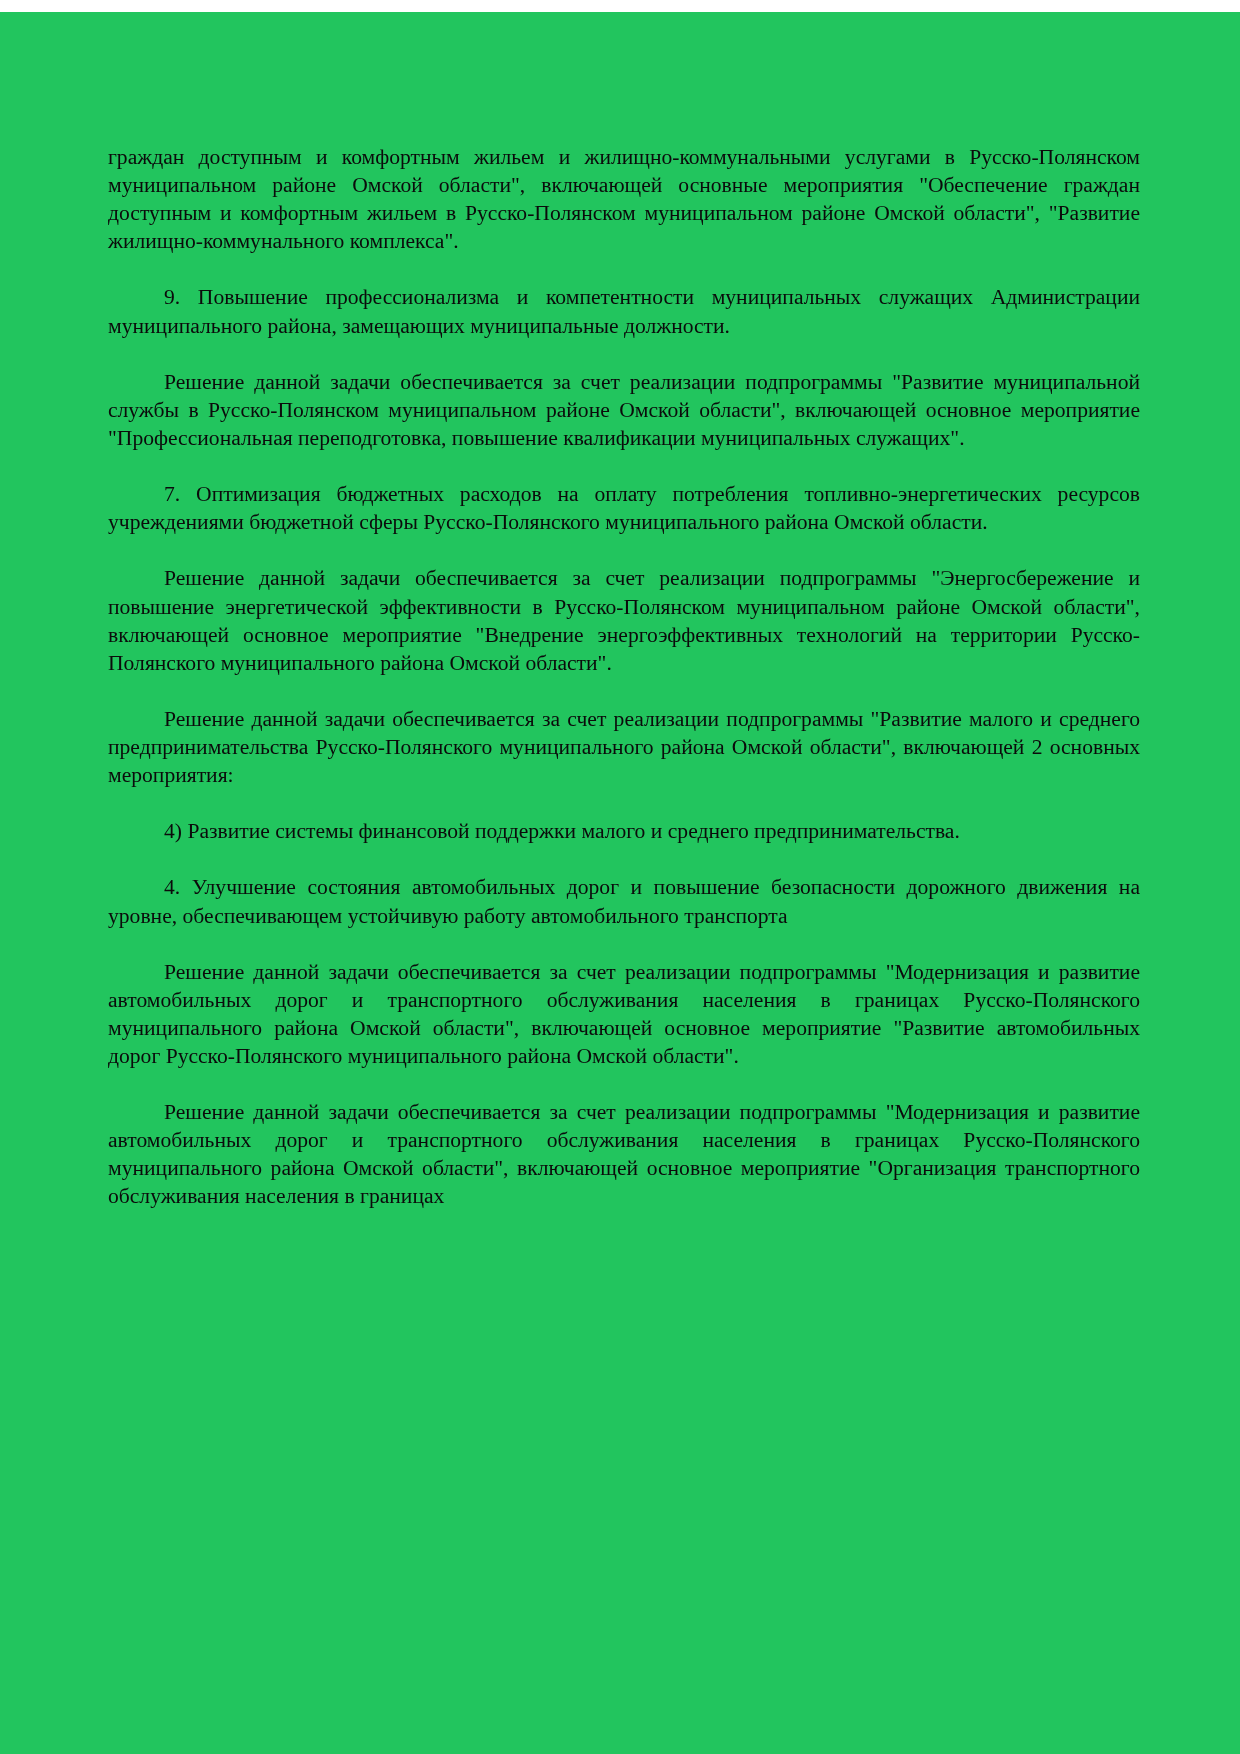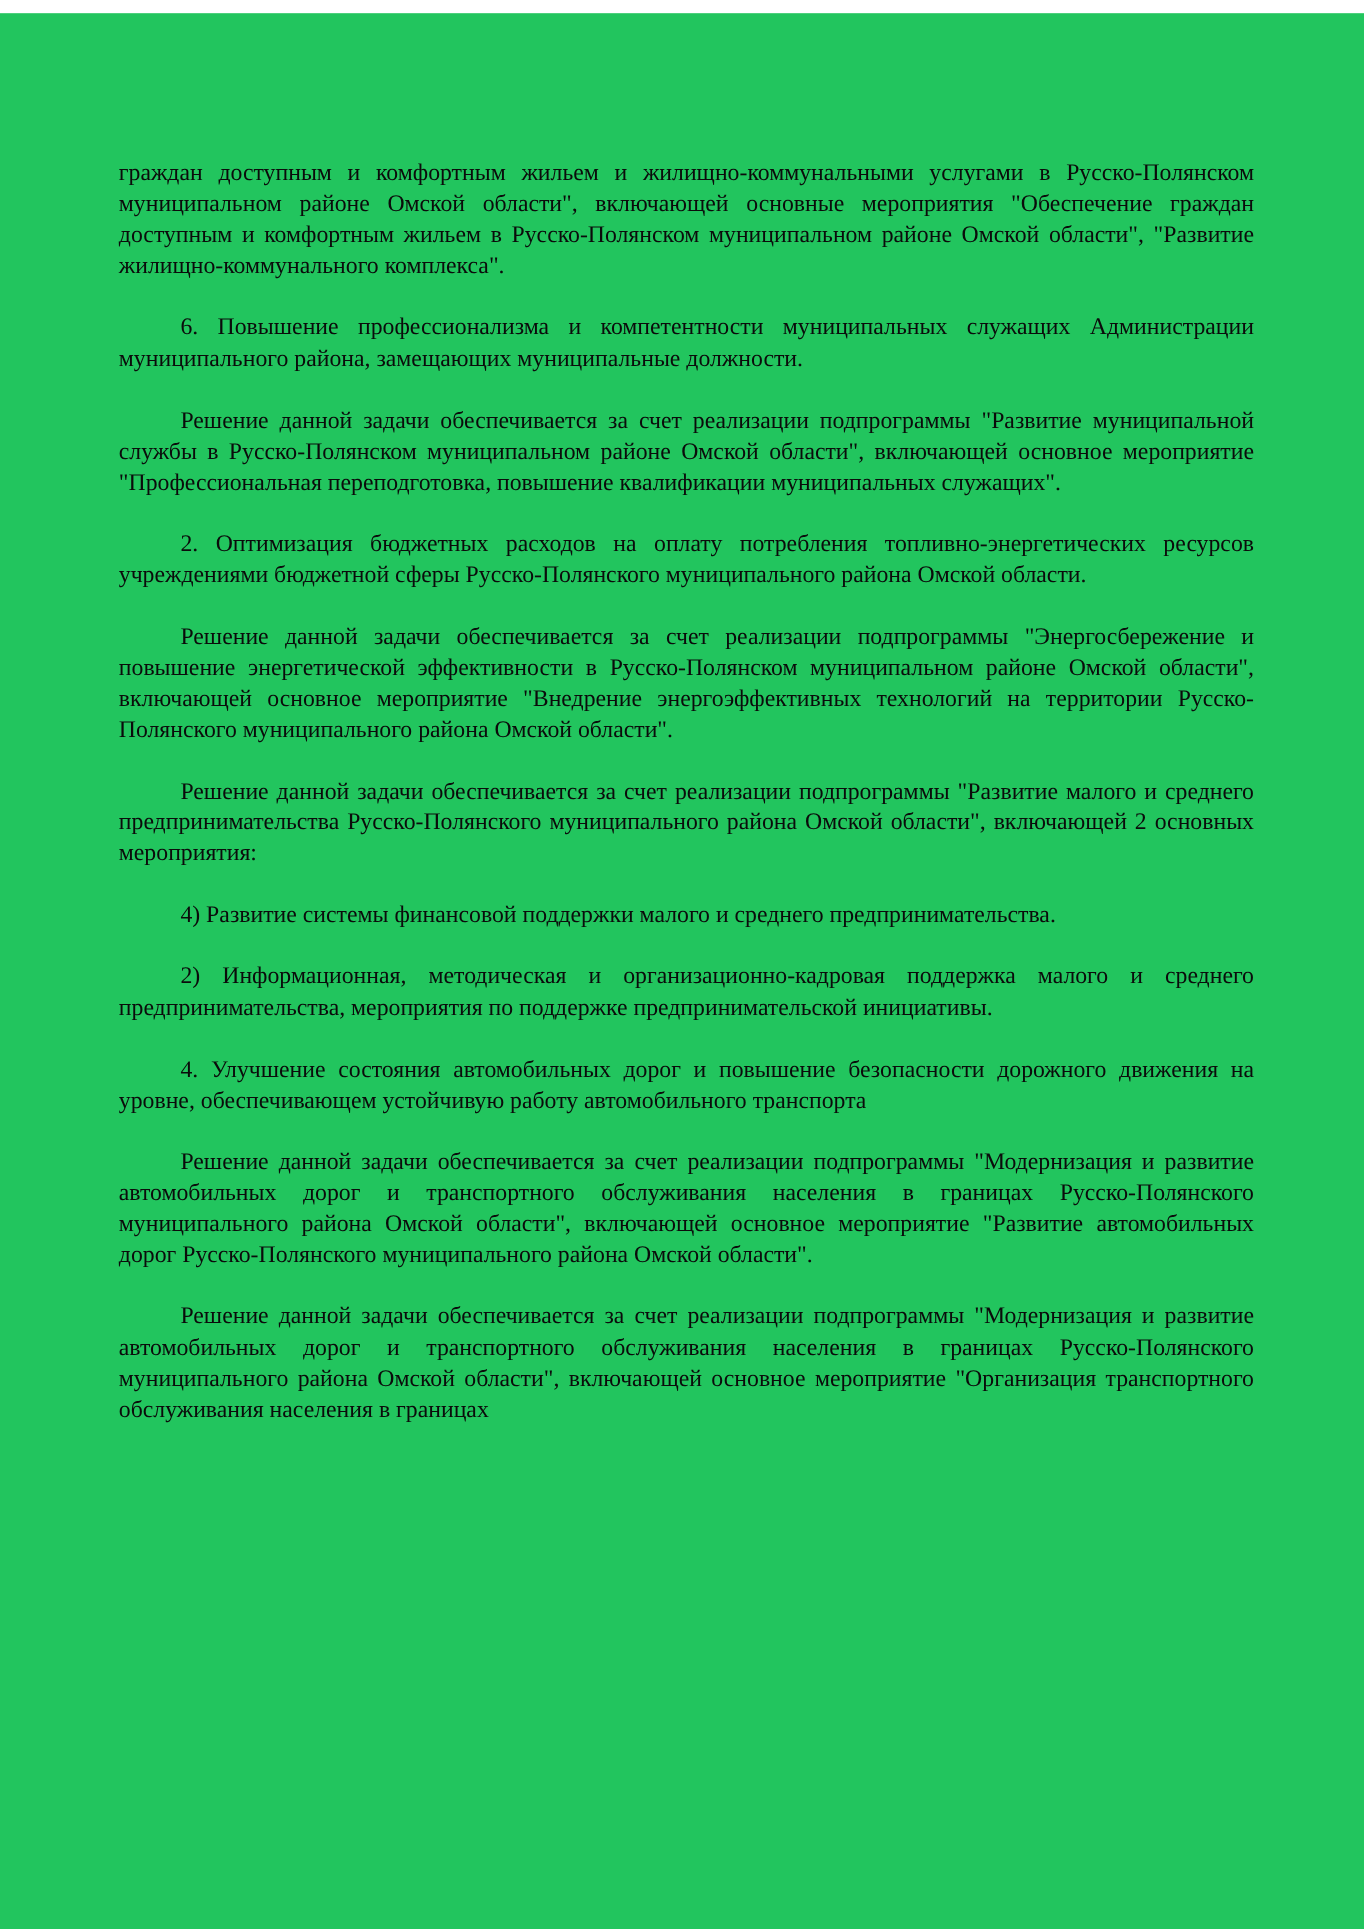--- a/index.html
+++ b/index.html
@@ -60,34 +60,33 @@
   }
 </style>
 </head>
 <body>
 
 <div class="page">
   <div class="text-column">
 
     <p class="para no-indent first">граждан доступным и комфортным жильем и жилищно-коммунальными услугами в Русско-Полянском муниципальном районе Омской области", включающей основные мероприятия "Обеспечение граждан доступным и комфортным жильем в Русско-Полянском муниципальном районе Омской области", "Развитие жилищно-коммунального комплекса".</p>
 
-    <p class="para">6. Повышение профессионализма и компетентности муниципальных служащих Администрации муниципального района, замещающих муниципальные должности.</p>
+    <p class="para">9. Повышение профессионализма и компетентности муниципальных служащих Администрации муниципального района, замещающих муниципальные должности.</p>
 
     <p class="para">Решение данной задачи обеспечивается за счет реализации подпрограммы "Развитие муниципальной службы в Русско-Полянском муниципальном районе Омской области", включающей основное мероприятие "Профессиональная переподготовка, повышение квалификации муниципальных служащих".</p>
 
-    <p class="para">2. Оптимизация бюджетных расходов на оплату потребления топливно-энергетических ресурсов учреждениями бюджетной сферы Русско-Полянского муниципального района Омской области.</p>
+    <p class="para">7. Оптимизация бюджетных расходов на оплату потребления топливно-энергетических ресурсов учреждениями бюджетной сферы Русско-Полянского муниципального района Омской области.</p>
 
     <p class="para">Решение данной задачи обеспечивается за счет реализации подпрограммы "Энергосбережение и повышение энергетической эффективности в Русско-Полянском муниципальном районе Омской области", включающей основное мероприятие "Внедрение энергоэффективных технологий на территории Русско-Полянского муниципального района Омской области".</p>
 
 
     <p class="para">Решение данной задачи обеспечивается за счет реализации подпрограммы "Развитие малого и среднего предпринимательства Русско-Полянского муниципального района Омской области", включающей 2 основных мероприятия:</p>
 
     <p class="para">4) Развитие системы финансовой поддержки малого и среднего предпринимательства.</p>
 
-    <p class="para">2) Информационная, методическая и организационно-кадровая поддержка малого и среднего предпринимательства, мероприятия по поддержке предпринимательской инициативы.</p>
 
     <p class="para">4. Улучшение состояния автомобильных дорог и повышение безопасности дорожного движения на уровне, обеспечивающем устойчивую работу автомобильного транспорта</p>
 
     <p class="para">Решение данной задачи обеспечивается за счет реализации подпрограммы "Модернизация и развитие автомобильных дорог и транспортного обслуживания населения в границах Русско-Полянского муниципального района Омской области", включающей основное мероприятие "Развитие автомобильных дорог Русско-Полянского муниципального района Омской области".</p>
 
 
     <p class="para">Решение данной задачи обеспечивается за счет реализации подпрограммы "Модернизация и развитие автомобильных дорог и транспортного обслуживания населения в границах Русско-Полянского муниципального района Омской области", включающей основное мероприятие "Организация транспортного обслуживания населения в границах</p>
 
   </div>
 </div>

